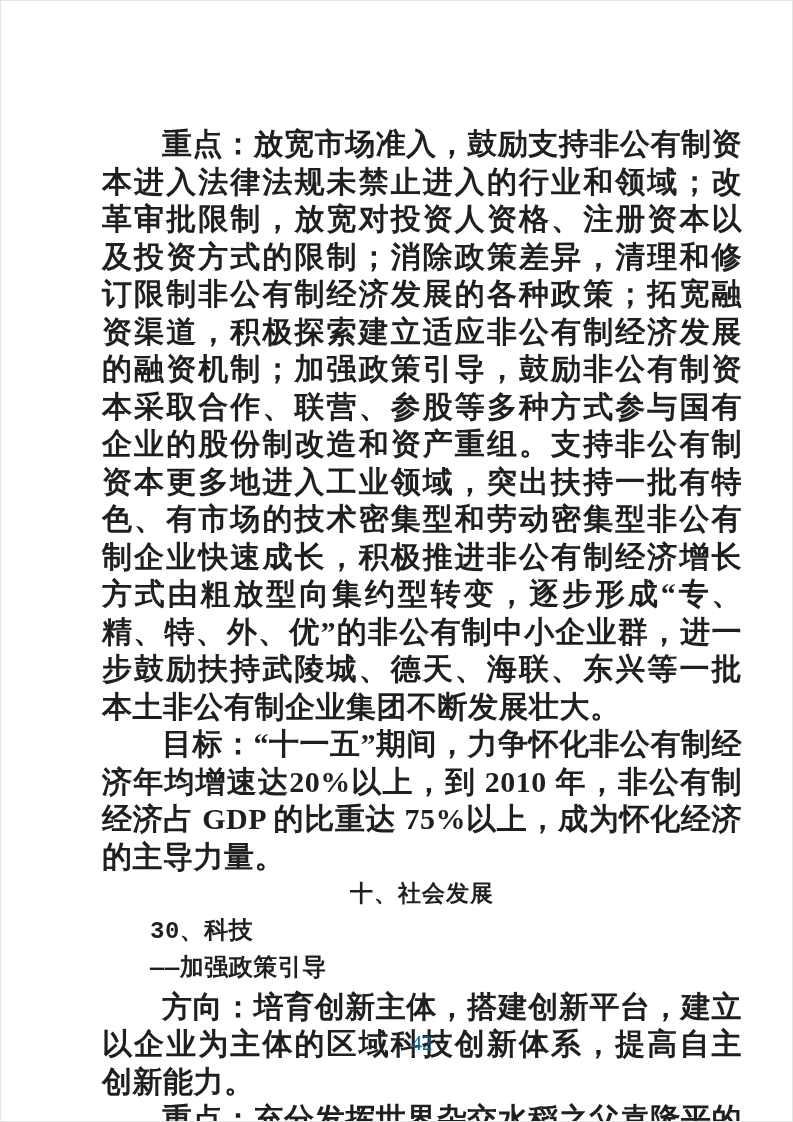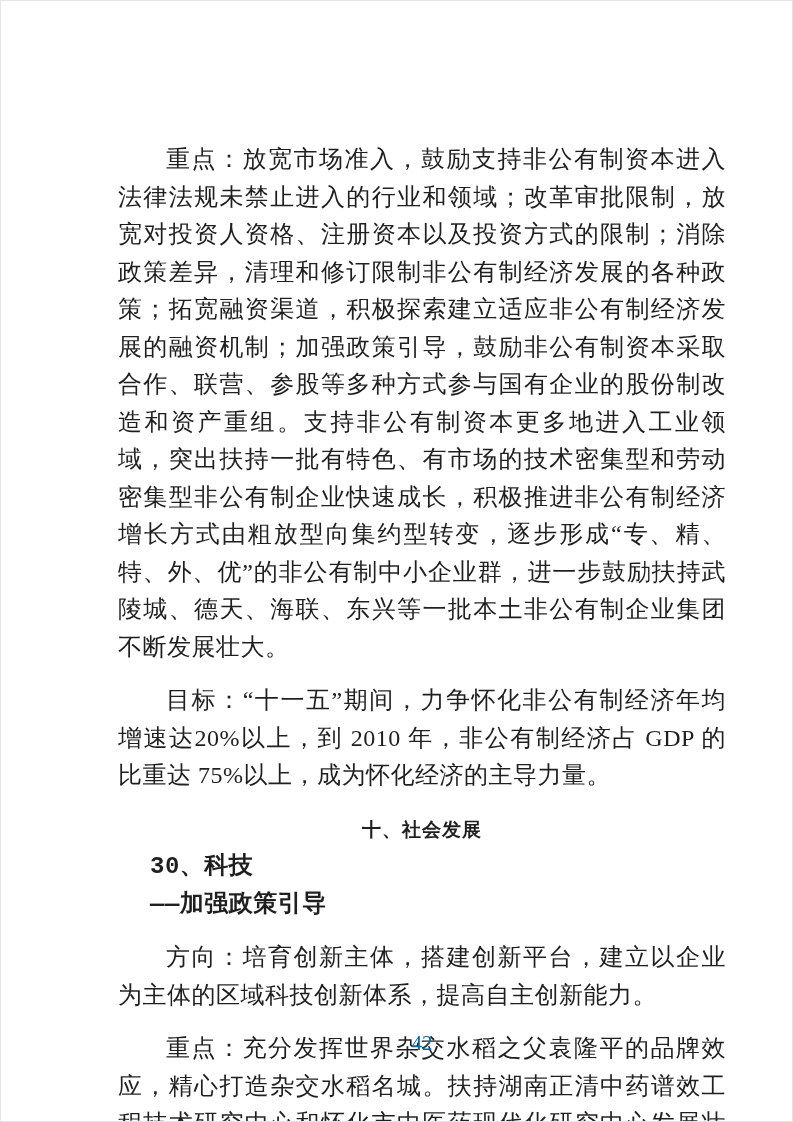--- a/index.html
+++ b/index.html
@@ -18,32 +18,32 @@
     font-family: "Liberation Serif", "DejaVu Serif", serif;
     color: #1f1f1f;
   }
   .content {
     position: absolute;
     left: 101px;
     top: 124px;
     width: 640px;
   }
   .para {
-    margin: 16px;
-    font-size: 24px;
+    margin: 0;
+    font-size: 30px;
     line-height: 37.5px;
     text-align: justify;
     text-align-last: left;
     text-indent: 2em;
     letter-spacing: 0.5px;
-    font-weight: 400;
+    font-weight: 700;
   }
   .heading-section {
     margin: 0;
-    font-size: 19px;
+    font-size: 23px;
     line-height: 37.5px;
     text-align: center;
     font-weight: 700;
     font-family: "Liberation Sans", "DejaVu Sans", sans-serif;
     letter-spacing: 1px;
   }
   .heading-sub {
     margin: 0;
     font-size: 24px;
     line-height: 37.5px;

